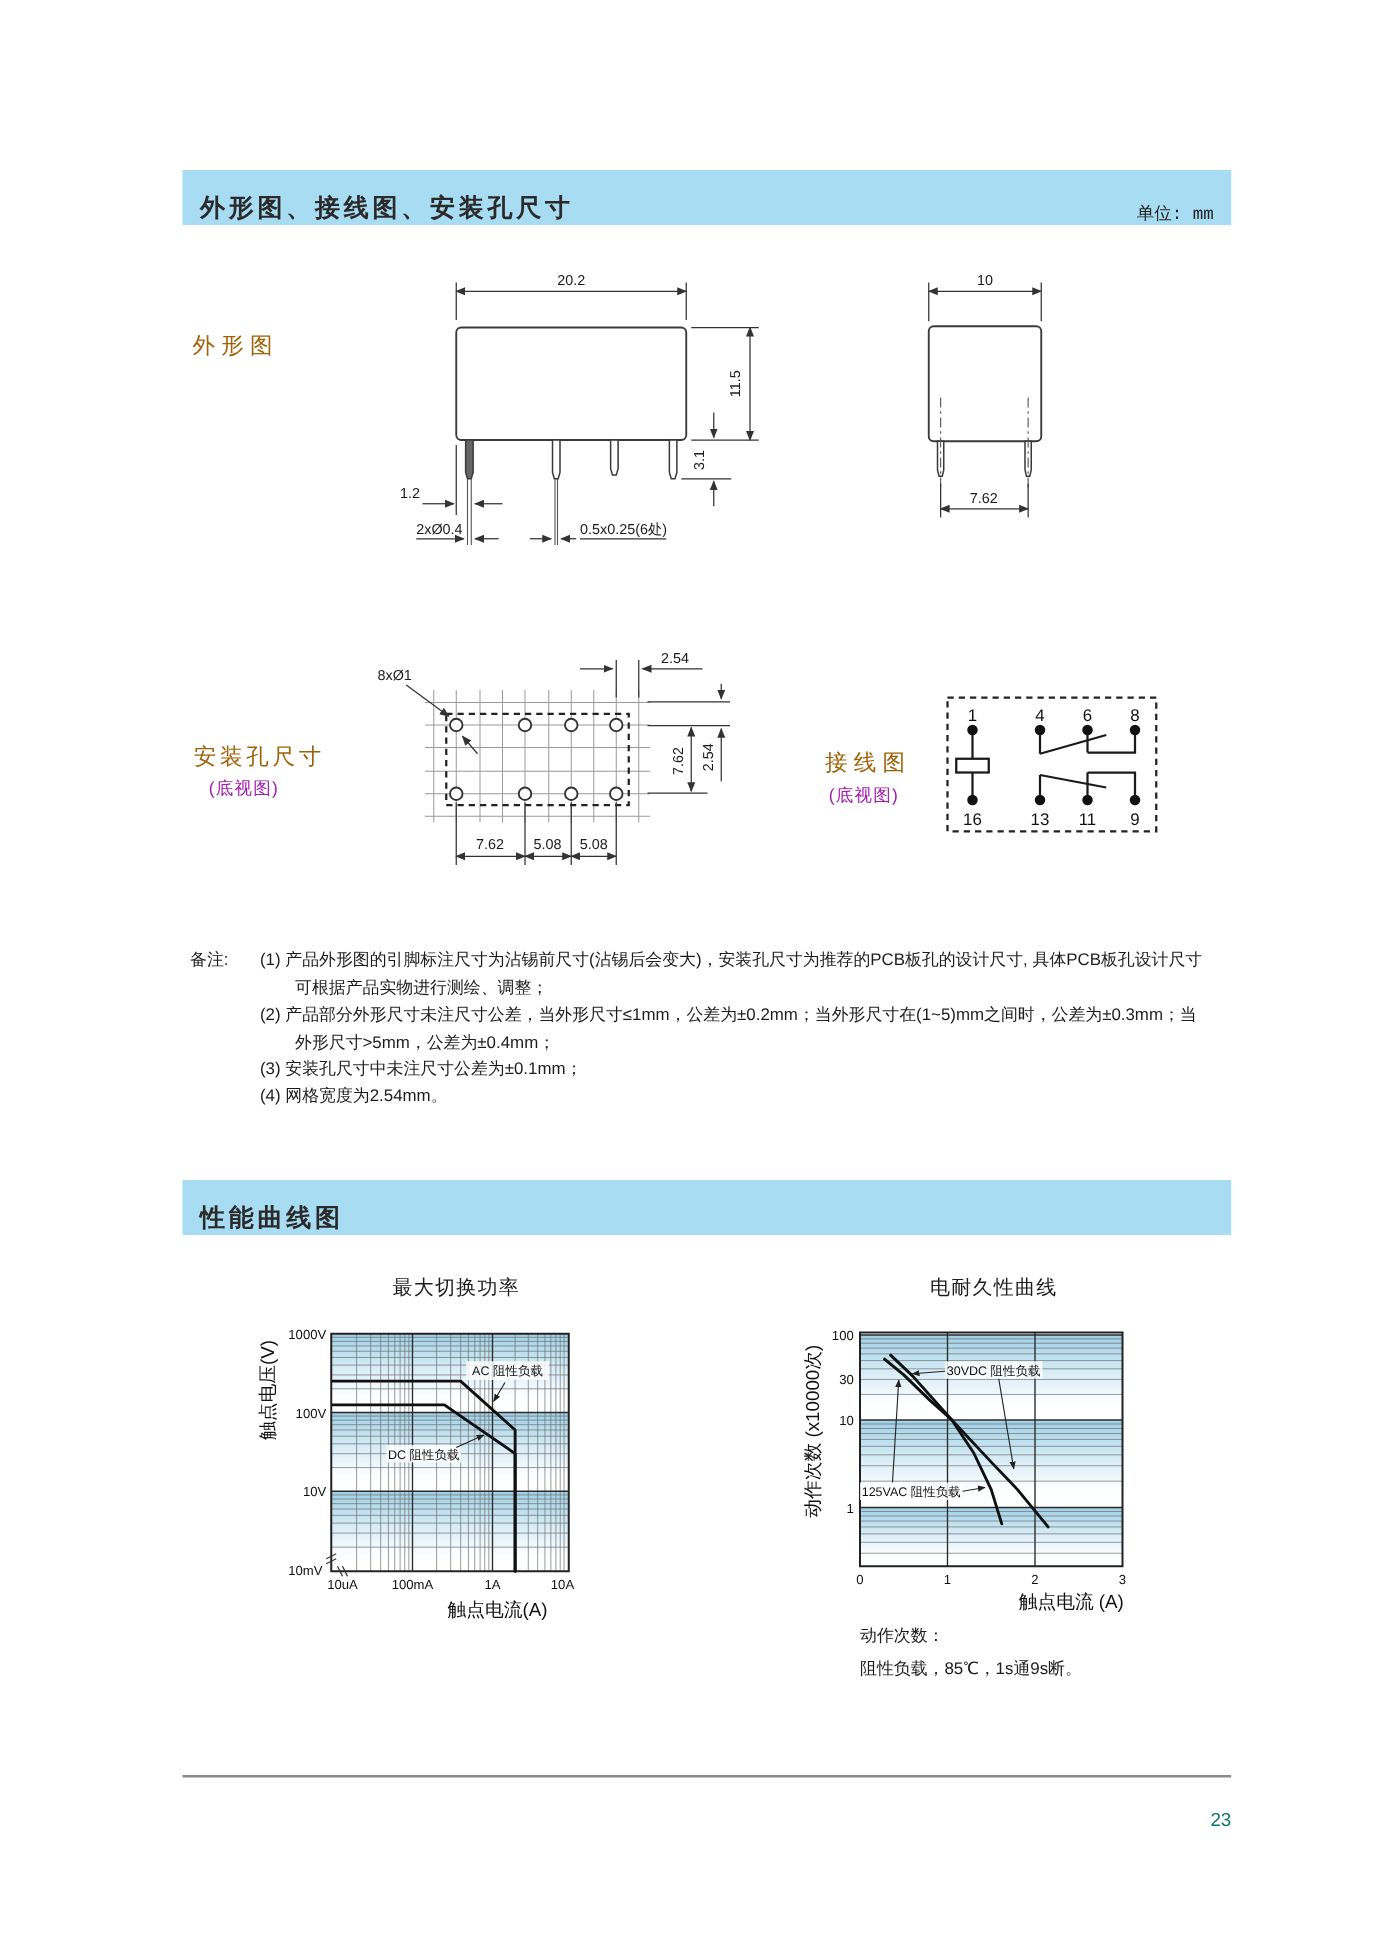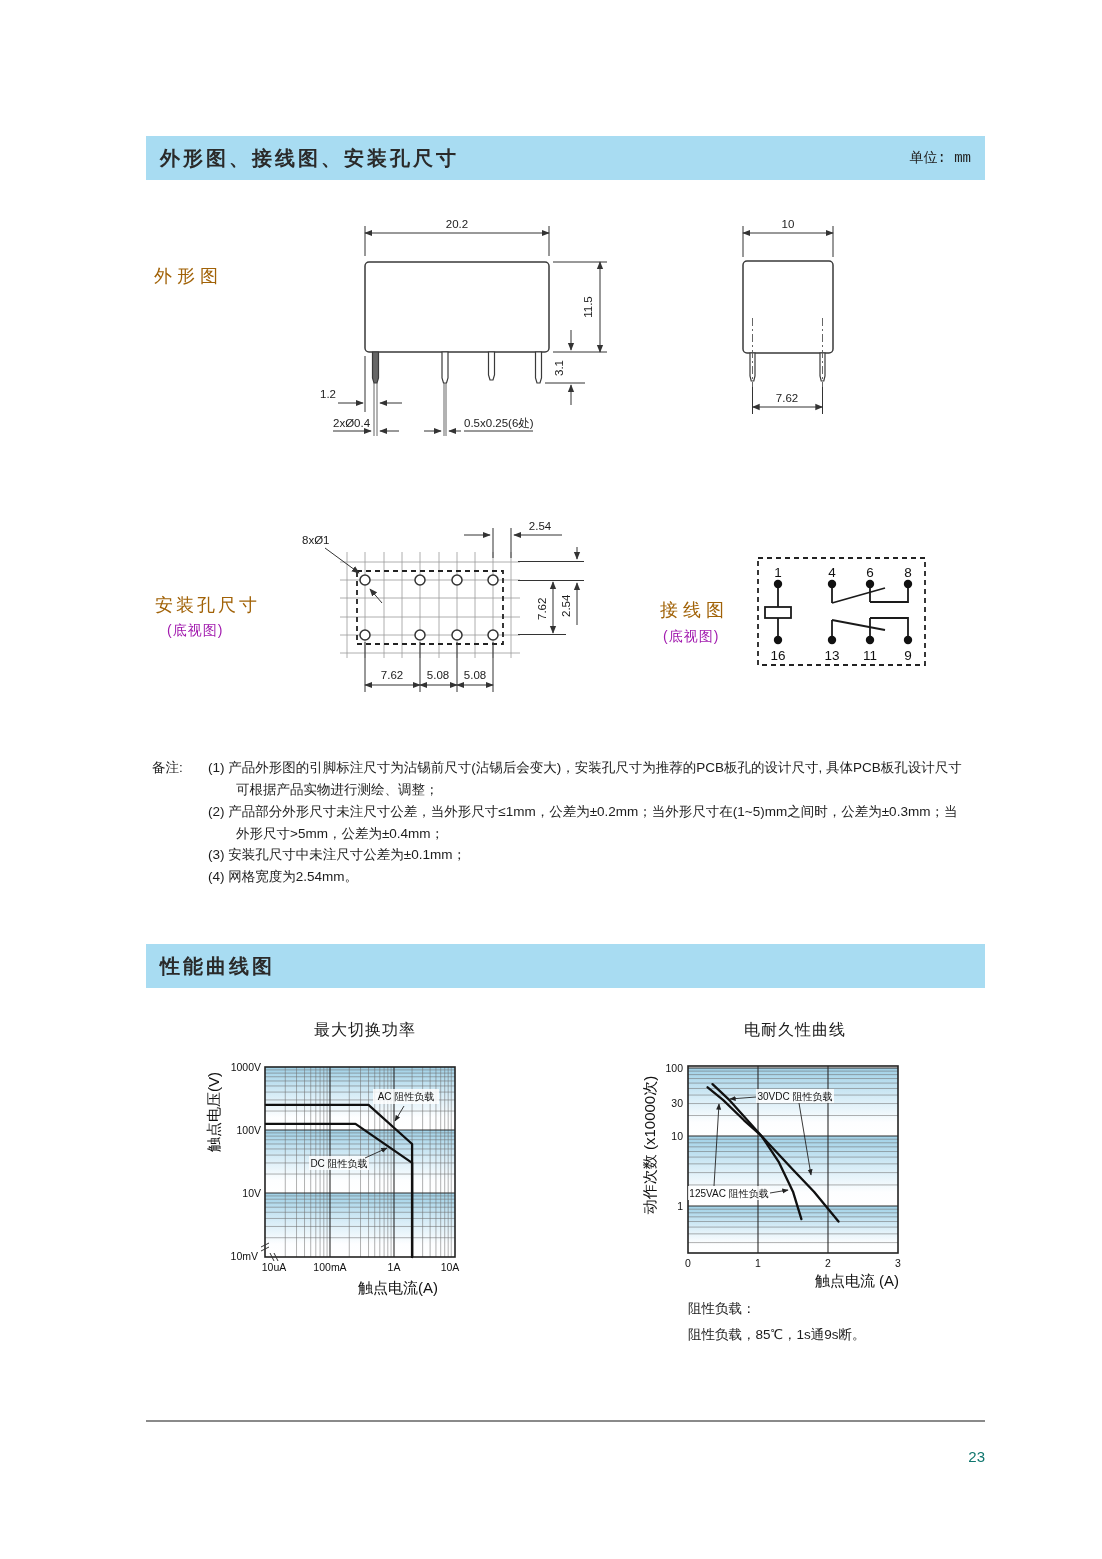--- a/index.html
+++ b/index.html
@@ -1,19 +1,19 @@
 <!DOCTYPE html>
 <html><head>
 <meta charset="utf-8">
 <style>
   html,body{margin:0;padding:0;background:#fff;}
   .page{position:relative;width:1102px;height:1559px;background:#ffffff;
         font-family:"Liberation Sans", sans-serif;color:#222;overflow:hidden;}
   .band{position:absolute;left:146px;width:839px;height:44px;background:#a8dcf2;
-        display:flex;align-items:center;justify-content:space-between;box-sizing:border-box;
+        display:flex;align-items:flex-end;justify-content:space-between;box-sizing:border-box;
         padding:0 14px;}
   .band-title{font-size:20px;font-weight:bold;color:#2a2a2a;letter-spacing:3px;}
   .band-unit{font-size:14px;color:#222;font-family:Liberation Mono, monospace;}
   .fig-label{position:absolute;font-size:18px;color:#a16207;letter-spacing:5px;font-weight:400;}
   .fig-sublabel{position:absolute;font-size:14px;color:#a21caf;letter-spacing:1px;}
   .notes{position:absolute;left:152px;top:757px;width:818px;display:flex;
          font-size:13.5px;line-height:1.62;color:#1c1c1c;gap:12px;}
   .notes-label{flex:none;width:44px;}
   .note-items{flex:1;}
   .note-item{padding-left:28px;text-indent:-28px;}
@@ -72,21 +72,21 @@
   </div>
 
   <div class="band" style="top:944px;">
     <span class="band-title">性能曲线图</span>
   </div>
 
   <div class="chart-title" style="left:255px;top:1020px;">最大切换功率</div>
   <div class="chart-title" style="left:685px;top:1020px;">电耐久性曲线</div>
 
   <div class="testcond">
-    <div>阻性负载：</div>
+    <div>动作次数：</div>
     <div>阻性负载，85℃，1s通9s断。</div>
   </div>
 
   <div class="footer-line"></div>
   <div class="page-number">23</div>
 
   <svg width="1102" height="1559">
     <defs>
       <marker id="mD" viewBox="0 0 10 10" refX="9" refY="5" markerWidth="8" markerHeight="8" orient="auto-start-reverse">
         <path d="M0,1 L10,5 L0,9 z" fill="#333"></path>

